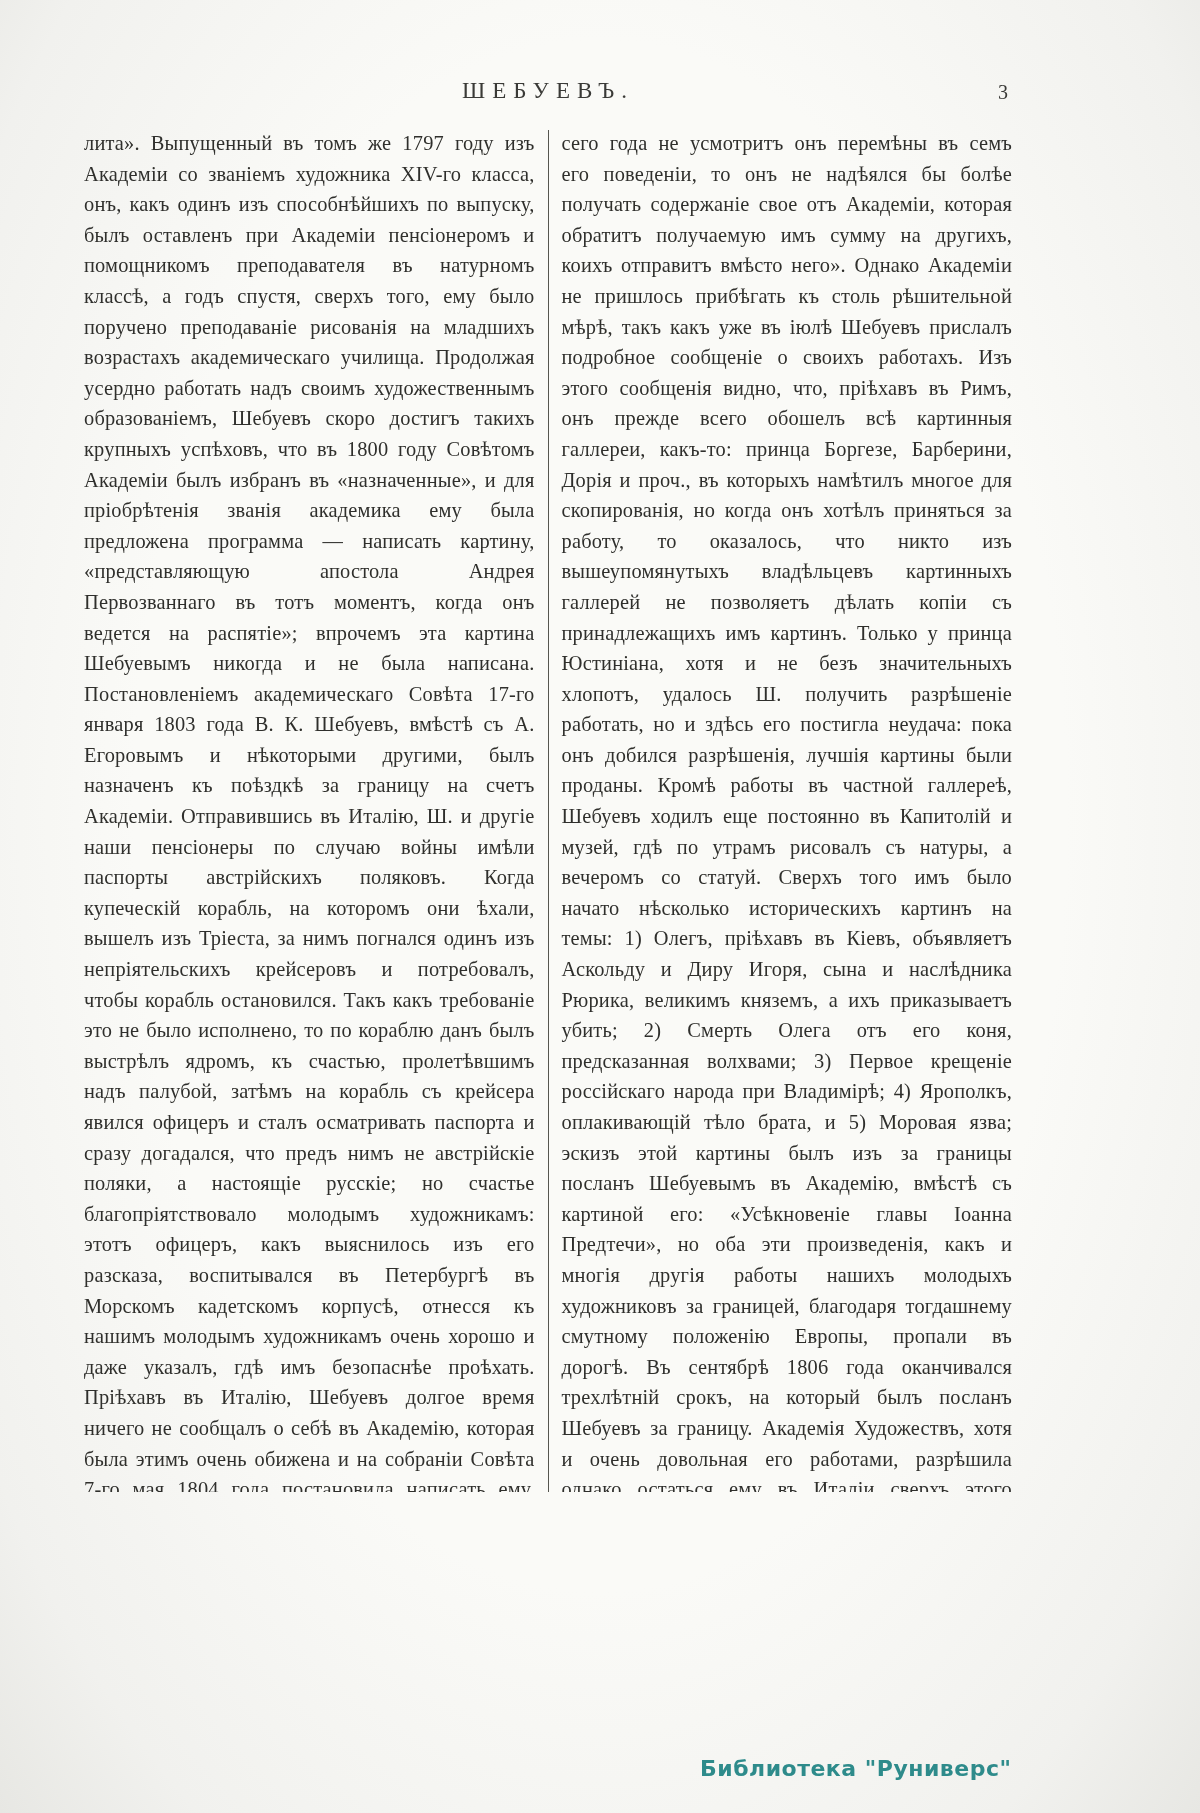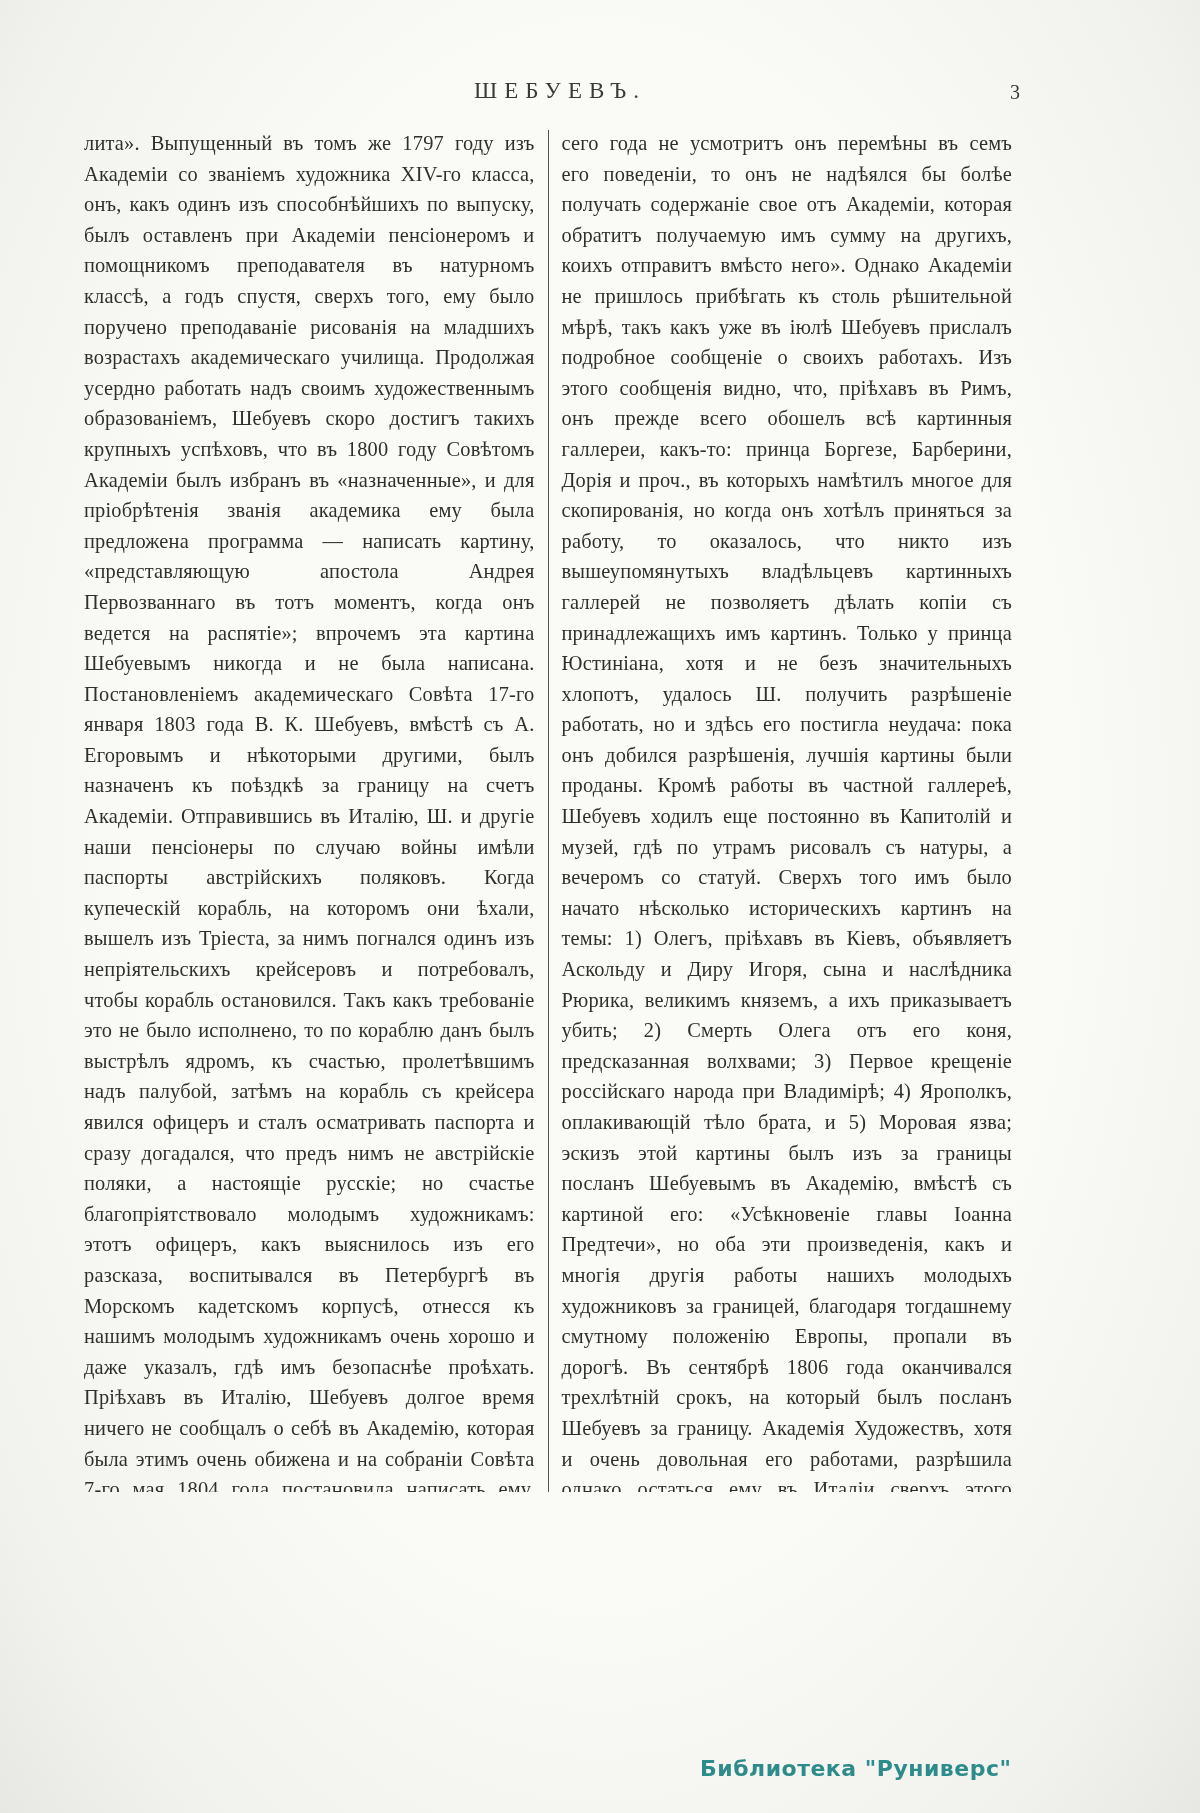--- a/index.html
+++ b/index.html
@@ -14,21 +14,21 @@
     position: relative;
     width: 1200px;
     height: 1813px;
     background: radial-gradient(ellipse at 50% 45%, #fafaf7 55%, #f1f1ee 85%, #e7e7e3 100%);
     overflow: hidden;
     color: #2e2e2c;
   }
   .header-row {
     position: absolute;
     top: 78px;
-    left: 96px;
+    left: 84px;
     width: 928px;
     height: 32px;
   }
   .running-title {
     position: absolute;
     left: 0;
     right: 0;
     text-align: center;
     font-size: 23px;
     letter-spacing: 7px;

